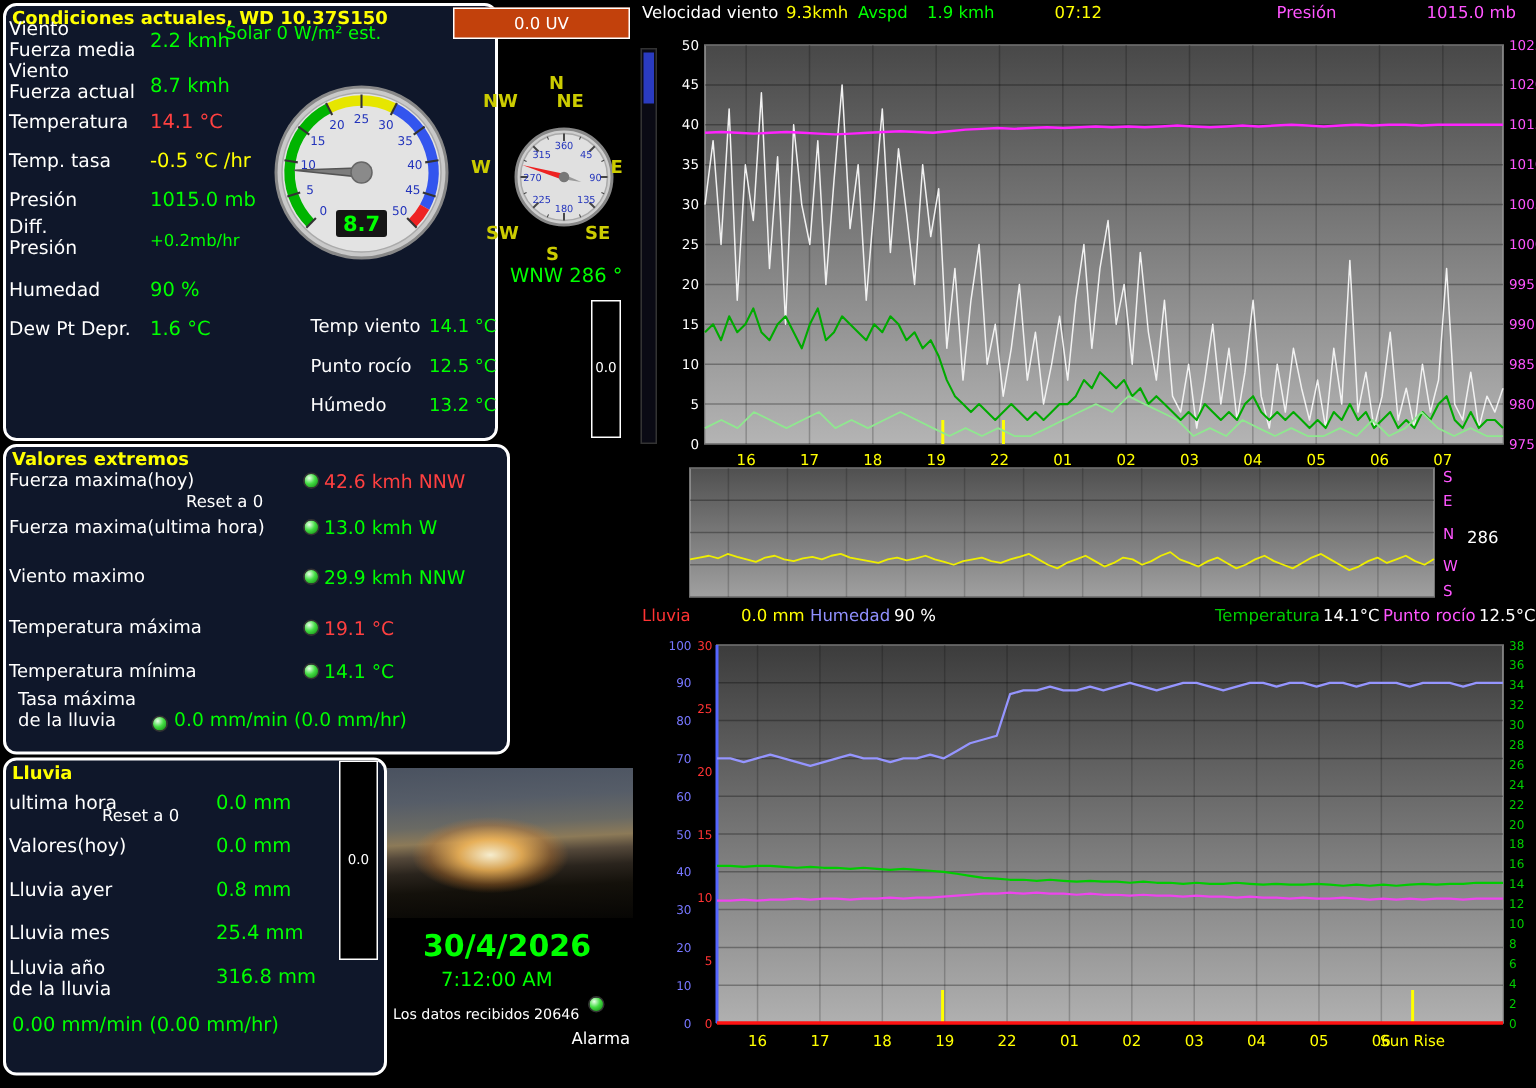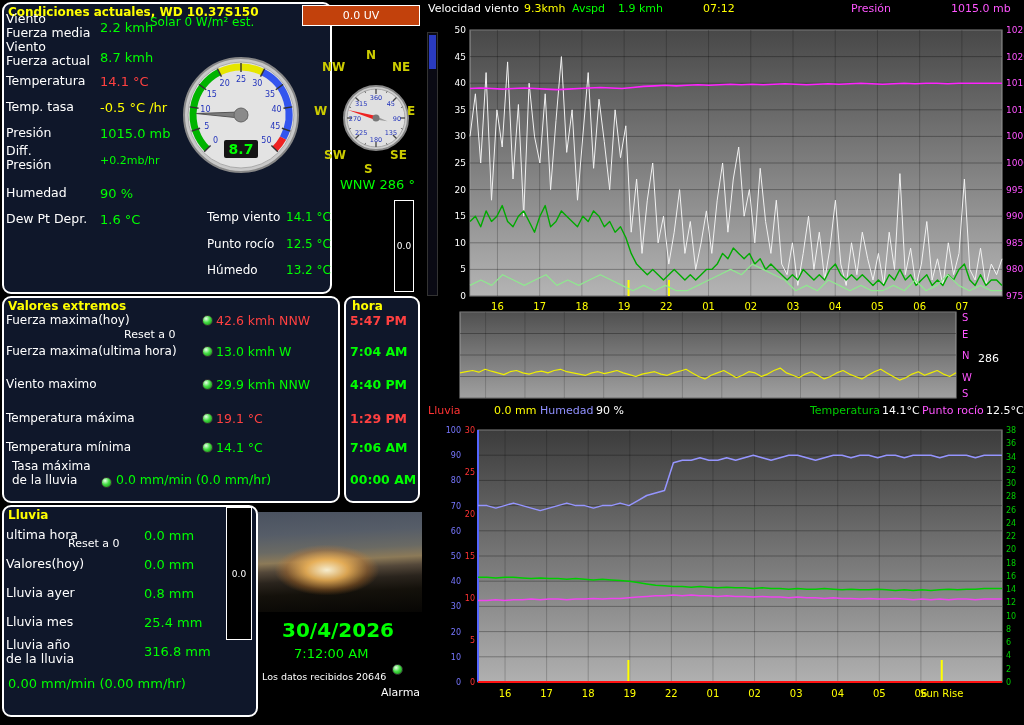--- a/index.html
+++ b/index.html
@@ -386,31 +386,20 @@
         <div class="lab" style="left: 2px; top: 142px; font-size: 12px;">Temperatura mínima</div>
         <div class="led" style="left: 198px; top: 144px; position: absolute;"></div>
         <div class="val green" style="left: 212px; top: 142px; font-size: 12.5px;">14.1 °C</div>
         <div class="lab" style="left: 8px; top: 161px; font-size: 12px;">Tasa máxima
 de la lluvia</div>
         <div class="led" style="left: 97px; top: 179px; position: absolute;"></div>
         <div class="val green" style="left: 112px; top: 174px; font-size: 12.5px;">0.0 mm/min (0.0 mm/hr)</div>
       </div>
   </div>
 
-  <div class="panel" id="panel-hora">
-    <div class="ptitle" style="left:6px;">hora</div>
-    <div id="hora-rows">
-        <div class="val red" style="left: 4px; top: 15px; font-size: 12.5px; font-weight: 700;">5:47 PM</div>
-        <div class="val green" style="left: 4px; top: 46px; font-size: 12.5px; font-weight: 700;">7:04 AM</div>
-        <div class="val green" style="left: 4px; top: 79px; font-size: 12.5px; font-weight: 700;">4:40 PM</div>
-        <div class="val red" style="left: 4px; top: 113px; font-size: 12.5px; font-weight: 700;">1:29 PM</div>
-        <div class="val green" style="left: 4px; top: 142px; font-size: 12.5px; font-weight: 700;">7:06 AM</div>
-        <div class="val green" style="left: 4px; top: 174px; font-size: 12.5px; font-weight: 700;">00:00 AM</div>
-      </div>
-  </div>
 
   <div class="panel" id="panel-rain">
     <div class="ptitle">Lluvia</div>
     <span class="reset" style="left:64px; top:2px;">Reset a 0</span>
     <div id="rain-rows">
         <div class="lab" style="left: 2px; top: 21px;">ultima hora</div>
         <div class="val green" style="left: 140px; top: 21px;">0.0 mm</div>
         <div class="lab" style="left: 2px; top: 50px;">Valores(hoy)</div>
         <div class="val green" style="left: 140px; top: 50px;">0.0 mm</div>
         <div class="lab" style="left: 2px; top: 79px;">Lluvia ayer</div>
@@ -447,20 +436,20 @@
   <span class="c3h" style="left:428px; color:#ff3333;">Lluvia</span>
   <span class="c3h yellow" style="left:494px;">0.0 mm</span>
   <span class="c3h blue" style="left:540px;">Humedad</span>
   <span class="c3h white" style="left:596px;">90 %</span>
   <span class="c3h" style="left:810px; color:#00cc00;">Temperatura</span>
   <span class="c3h white" style="left:882px;">14.1°C</span>
   <span class="c3h magenta" style="left:922px;">Punto rocío</span>
   <span class="c3h white" style="left:986px;">12.5°C</span>
 
 <span class="cpt" style="left: 366px; top: 48px;">N</span>
-    <span class="cpt" style="left: 392px; top: 60px;">NE</span>
+    <span class="cpt" style="left: 371px; top: 60px;">NE</span>
     <span class="cpt" style="left: 407px; top: 104px;">E</span>
     <span class="cpt" style="left: 390px; top: 148px;">SE</span>
     <span class="cpt" style="left: 364px; top: 162px;">S</span>
     <span class="cpt" style="left: 324px; top: 148px;">SW</span>
     <span class="cpt" style="left: 314px; top: 104px;">W</span>
     <span class="cpt" style="left: 322px; top: 60px;">NW</span>
   </div>
 
 </body></html>

